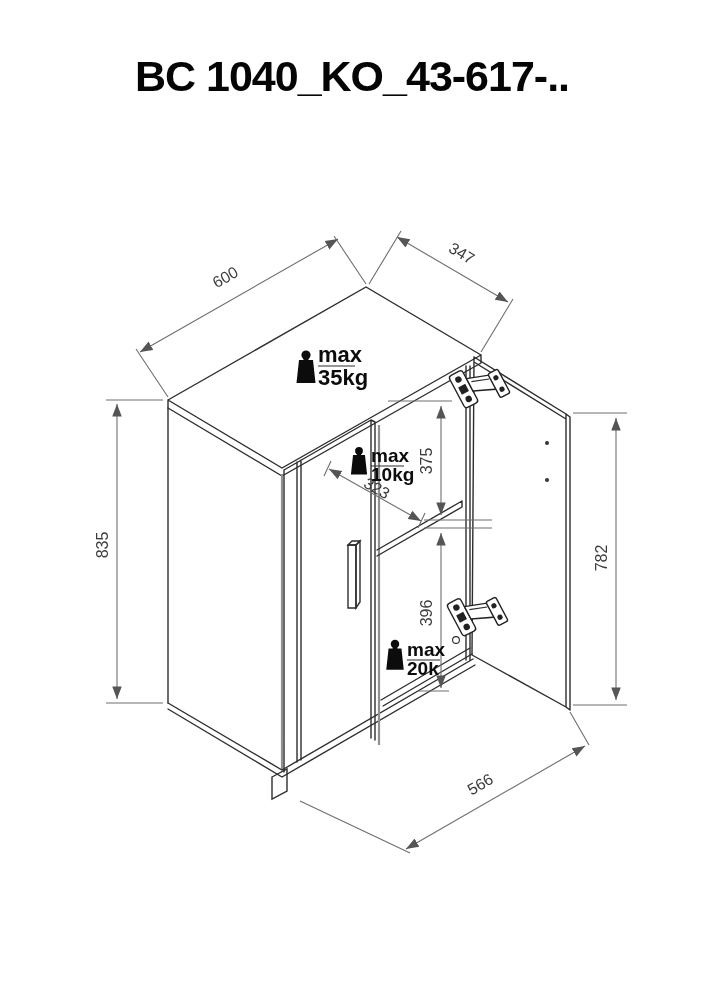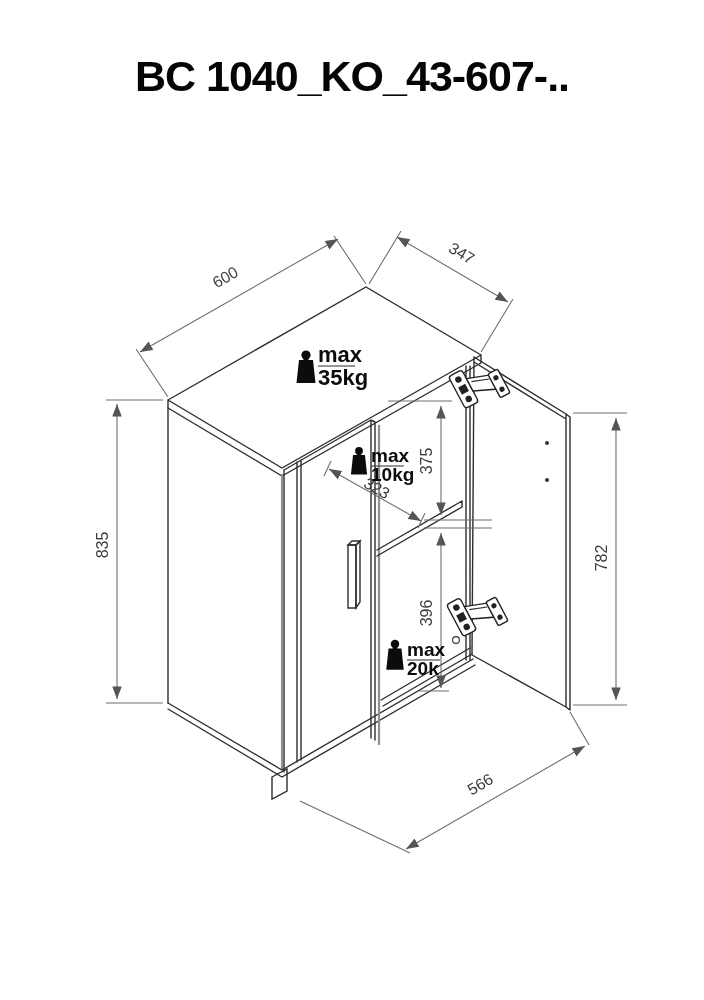--- a/index.html
+++ b/index.html
@@ -16,21 +16,21 @@
   .maxbig{font-family:"Liberation Sans",sans-serif;font-size:22px;font-weight:bold;fill:#0c0c0c;}
   .maxsm {font-family:"Liberation Sans",sans-serif;font-size:19px;font-weight:bold;fill:#0c0c0c;}
   .hp{fill:#ffffff;stroke:#222;stroke-width:1.4;}
   .hd{fill:#222;stroke:none;}
   .wt{fill:#0c0c0c;}
 </style>
 </head>
 <body>
 
 <div id="page">
-  <div id="title">BC 1040_KO_43-607-..</div>
+  <div id="title">BC 1040_KO_43-617-..</div>
 
   <svg width="704" height="1000" viewBox="0 0 704 1000">
     <defs>
       <marker id="arr" markerUnits="userSpaceOnUse" markerWidth="14" markerHeight="14" viewBox="0 0 10 10" refX="9" refY="5" orient="auto-start-reverse">
         <path d="M0,1.6 L9,5 L0,8.4 Z" fill="#555"></path>
       </marker>
 
       <g id="hinge">
         <g transform="rotate(-28)">
           <rect x="-8" y="-18" width="15" height="36" rx="3" class="hp"></rect>

